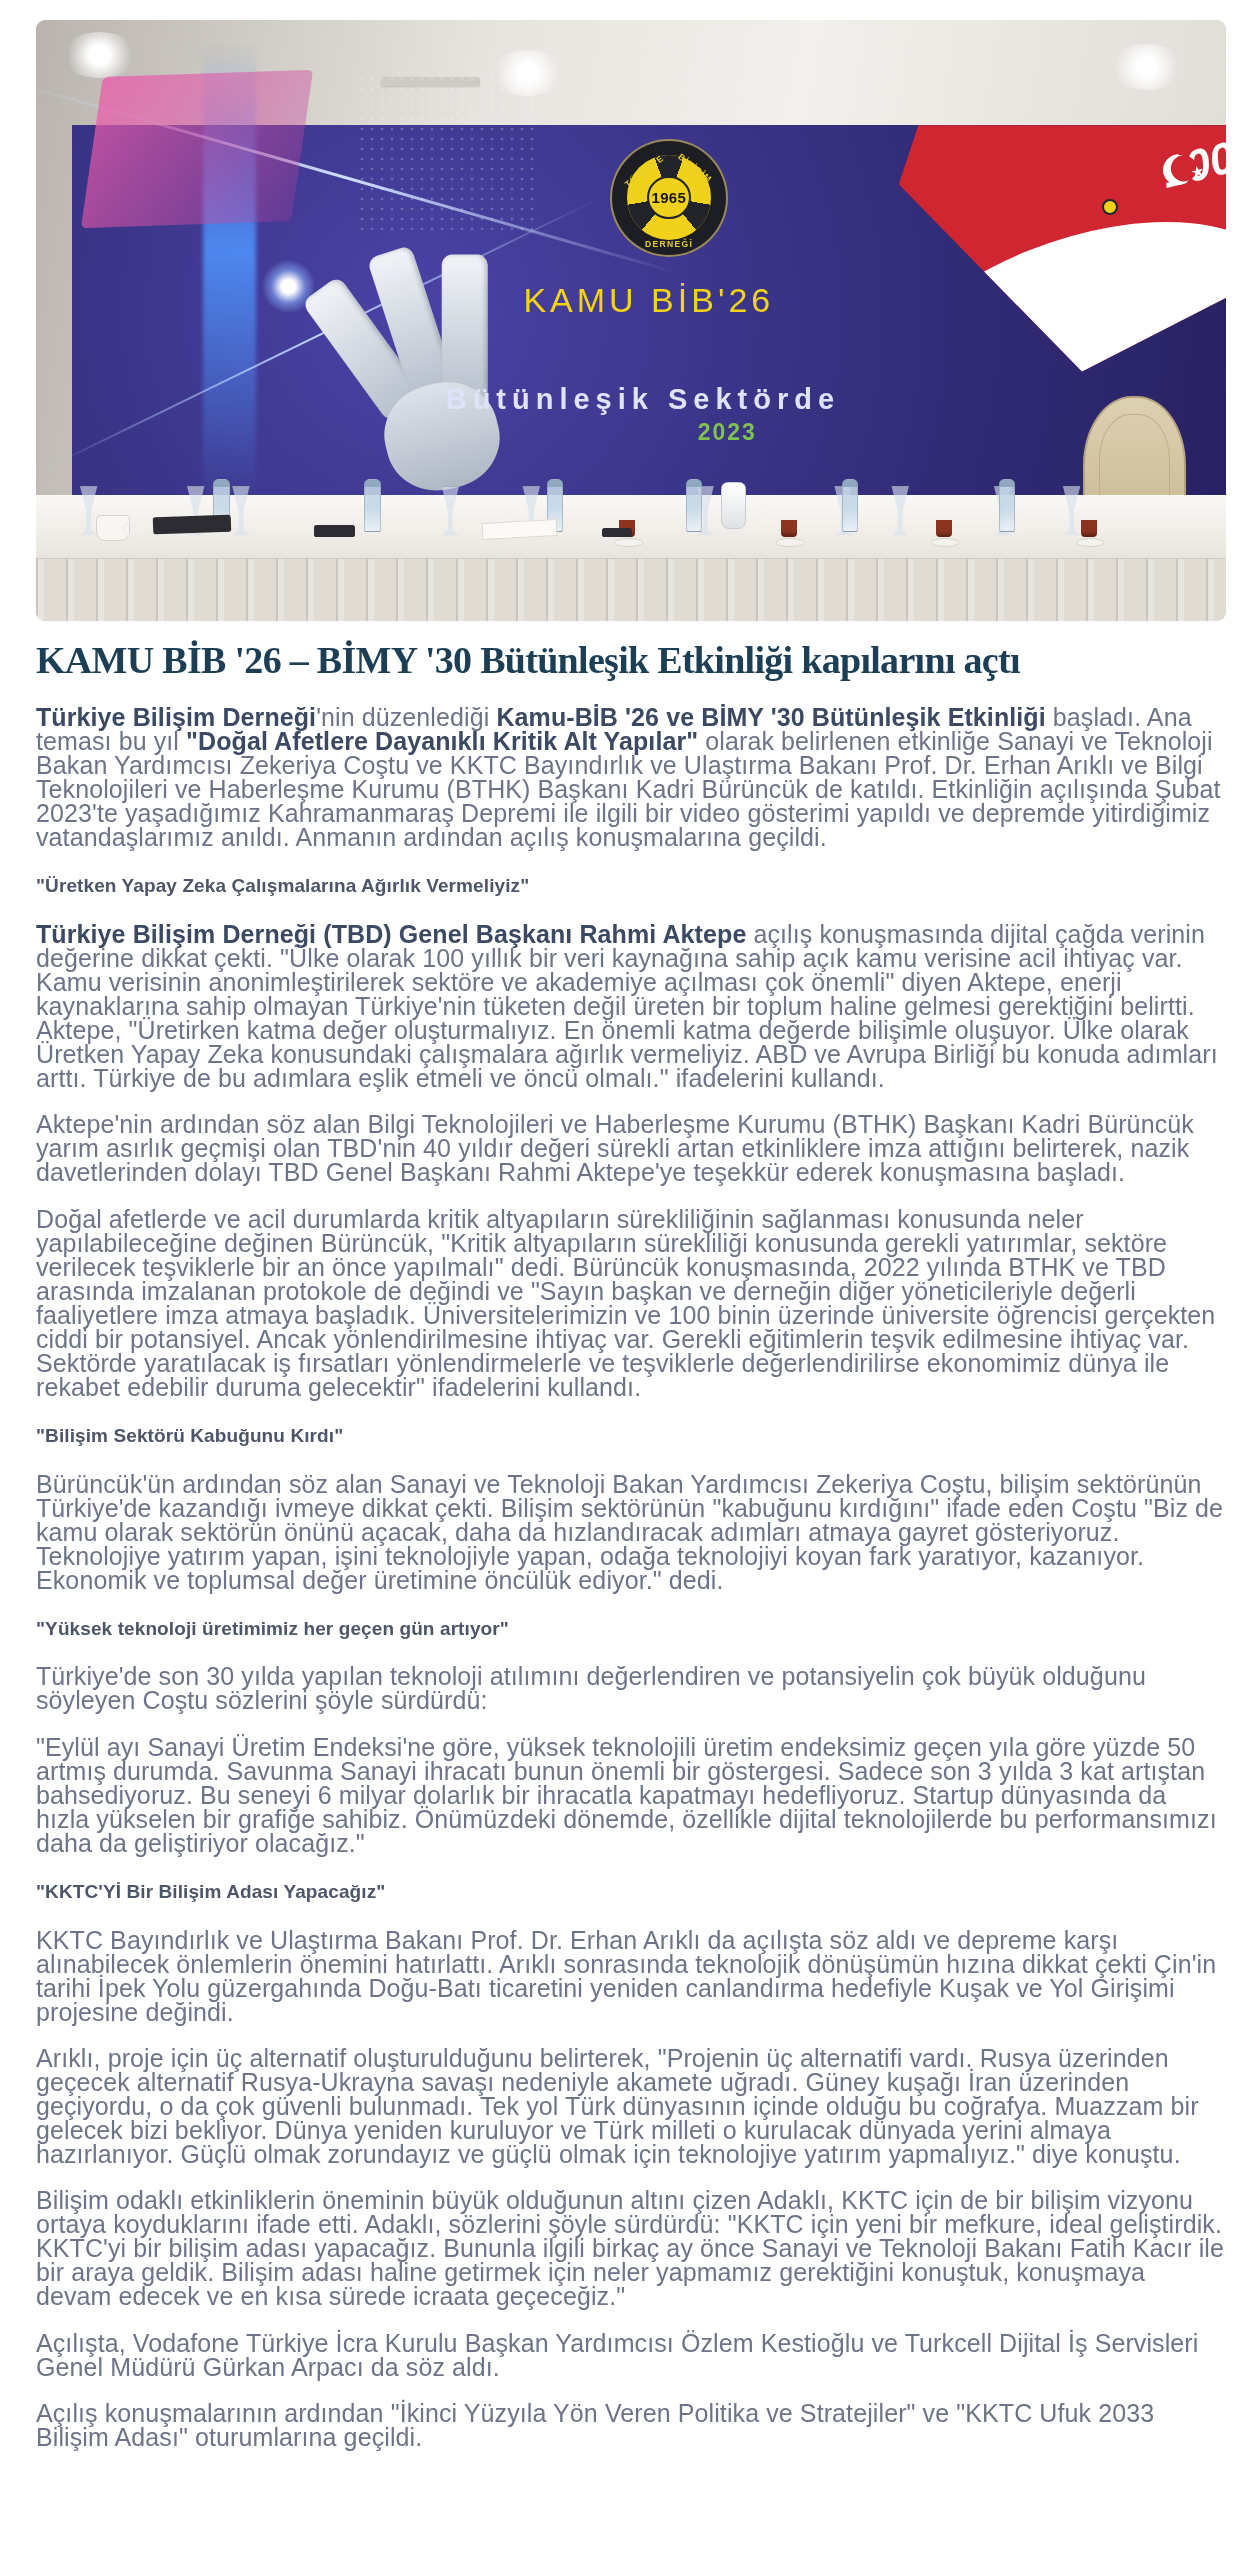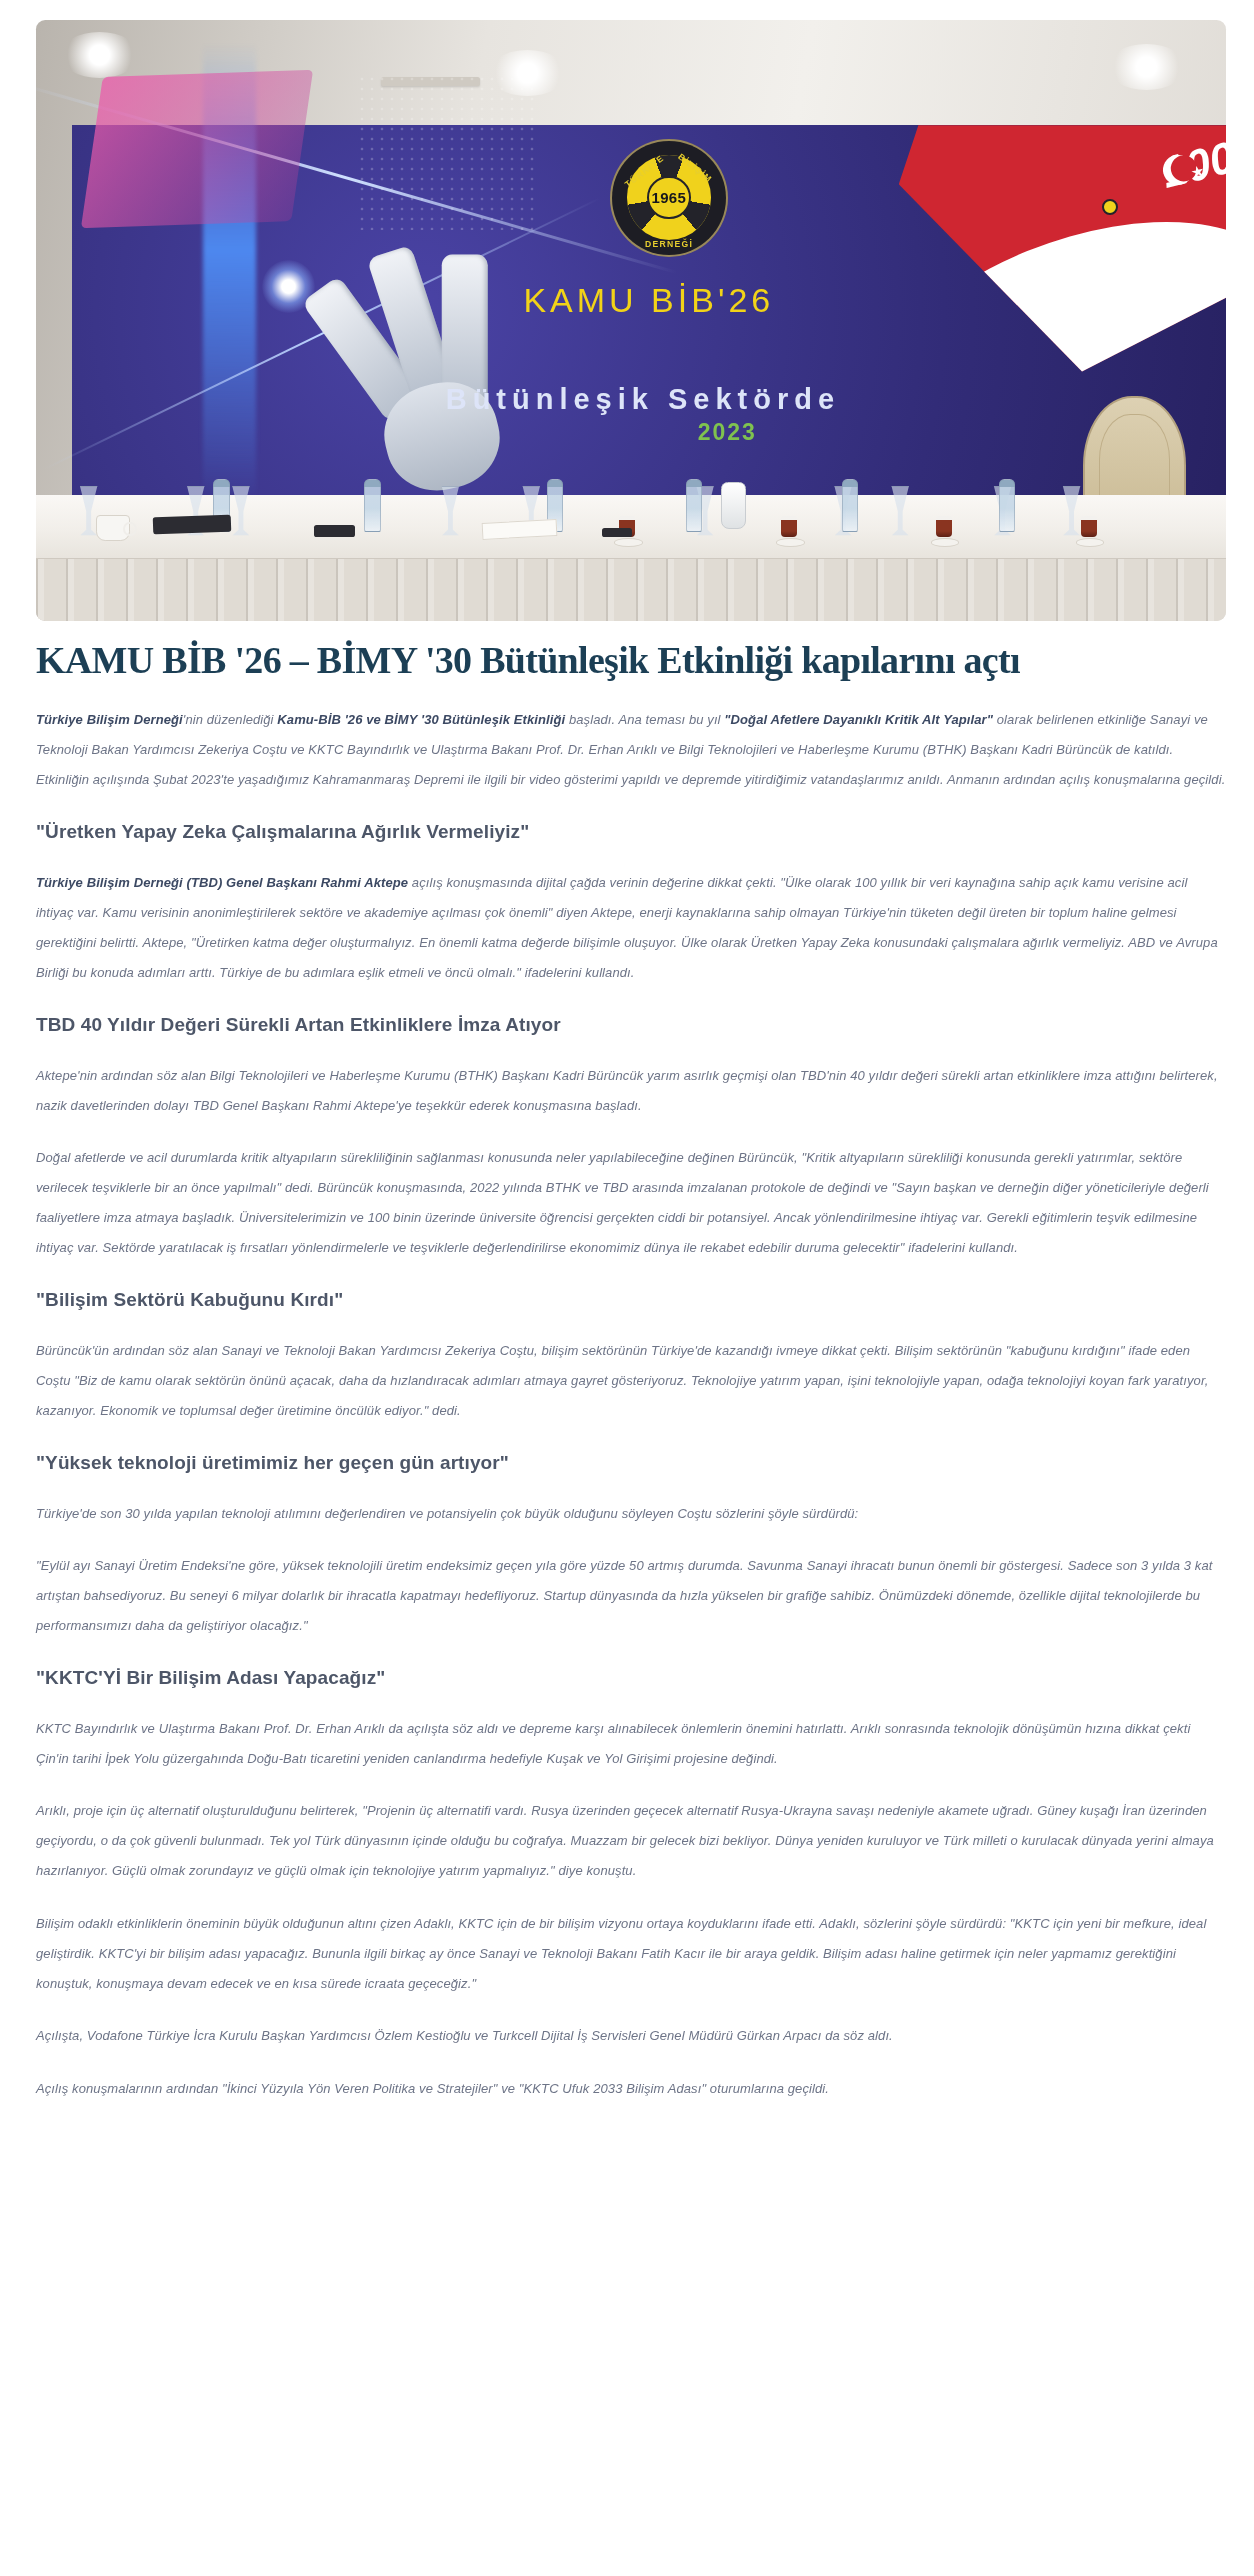--- a/index.html
+++ b/index.html
@@ -2,21 +2,21 @@
 <html lang="tr" style="font-size:10.6px"><head>
 <meta charset="utf-8">
 <style>
   html,body{margin:0;padding:0;width:1254px;height:2576px;overflow:hidden;background:#ffffff;
     font-family:"Liberation Sans",sans-serif;-webkit-font-smoothing:antialiased;position:relative;}
   
   .page{position:relative;width:1254px;height:2576px;}
   .content{padding:0 28px 0 36px;}
   h1.title{font-family:"Liberation Serif",serif;font-weight:700;color:#1c3f55;
     font-size:38px;line-height:1.18;letter-spacing:-0.7px;margin:17px 0 0;}
-  .blocks p{font-size:13px;line-height:30px;letter-spacing:0.1px;color:#6d7487;margin:22.4px 0 0;font-style:italic;}
+  .blocks p{font-size:25px;line-height:24px;letter-spacing:0.1px;color:#6d7487;margin:22.4px 0 0;}
   .blocks p .b{font-weight:700;color:#3c4963;}
   .blocks h3{font-size:19px;line-height:26.4px;letter-spacing:0.1px;color:#4d5668;font-weight:700;margin:24px 0 0;}
   
   .photo{position:relative;margin:20px 0 0;width:1190px;height:601px;border-radius:9.2px;overflow:hidden;
     background:linear-gradient(100deg,#b9b4ad,#e7e4df 35%,#f2f0ec 60%,#dedad4 100%);}
   .photo *{position:absolute;}
   .light{width:79px;height:46px;border-radius:50%;
     background:radial-gradient(circle,#ffffff 0 22%,rgba(255,255,255,0) 70%);}
   .vent{left:29%;top:9.5%;width:99px;height:9.2px;background:#cfcac2;border-radius:2.6px;box-shadow:0 1.3px 2px rgba(0,0,0,.12);}
   .backdrop{left:3%;top:17.5%;right:0;height:74%;z-index:1;
@@ -230,21 +230,20 @@
       <div class="item blackitem" style="left:9.8%;top:82.6%;width:78px;height:17px;transform:rotate(-2deg)"></div>
       <div class="item papers"></div>
       <div class="item carafe"></div>
     </div>
 
     <h1 class="title">KAMU BİB '26 – BİMY '30 Bütünleşik Etkinliği kapılarını açtı</h1>
     <div class="blocks" id="article-body">
         <p><span class="b">Türkiye Bilişim Derneği</span><span>'nin düzenlediği </span><span class="b">Kamu-BİB '26 ve BİMY '30 Bütünleşik Etkinliği</span><span> başladı. Ana teması bu yıl </span><span class="b">"Doğal Afetlere Dayanıklı Kritik Alt Yapılar"</span><span> olarak belirlenen etkinliğe Sanayi ve Teknoloji Bakan Yardımcısı Zekeriya Coştu ve KKTC Bayındırlık ve Ulaştırma Bakanı Prof. Dr. Erhan Arıklı ve Bilgi Teknolojileri ve Haberleşme Kurumu (BTHK) Başkanı Kadri Bürüncük de katıldı. Etkinliğin açılışında Şubat 2023'te yaşadığımız Kahramanmaraş Depremi ile ilgili bir video gösterimi yapıldı ve depremde yitirdiğimiz vatandaşlarımız anıldı. Anmanın ardından açılış konuşmalarına geçildi.</span></p>
         <h3>"Üretken Yapay Zeka Çalışmalarına Ağırlık Vermeliyiz"</h3>
         <p><span class="b">Türkiye Bilişim Derneği (TBD) Genel Başkanı Rahmi Aktepe</span><span> açılış konuşmasında dijital çağda verinin değerine dikkat çekti. "Ülke olarak 100 yıllık bir veri kaynağına sahip açık kamu verisine acil ihtiyaç var. Kamu verisinin anonimleştirilerek sektöre ve akademiye açılması çok önemli" diyen Aktepe, enerji kaynaklarına sahip olmayan Türkiye'nin tüketen değil üreten bir toplum haline gelmesi gerektiğini belirtti. Aktepe, "Üretirken katma değer oluşturmalıyız. En önemli katma değerde bilişimle oluşuyor. Ülke olarak Üretken Yapay Zeka konusundaki çalışmalara ağırlık vermeliyiz. ABD ve Avrupa Birliği bu konuda adımları arttı. Türkiye de bu adımlara eşlik etmeli ve öncü olmalı." ifadelerini kullandı.</span></p>
-        <h3>TBD 40 Yıldır Değeri Sürekli Artan Etkinliklere İmza Atıyor</h3>
         <p><span>Aktepe'nin ardından söz alan Bilgi Teknolojileri ve Haberleşme Kurumu (BTHK) Başkanı Kadri Bürüncük yarım asırlık geçmişi olan TBD'nin 40 yıldır değeri sürekli artan etkinliklere imza attığını belirterek, nazik davetlerinden dolayı TBD Genel Başkanı Rahmi Aktepe'ye teşekkür ederek konuşmasına başladı.</span></p>
         <p><span>Doğal afetlerde ve acil durumlarda kritik altyapıların sürekliliğinin sağlanması konusunda neler yapılabileceğine değinen Bürüncük, "Kritik altyapıların sürekliliği konusunda gerekli yatırımlar, sektöre verilecek teşviklerle bir an önce yapılmalı" dedi. Bürüncük konuşmasında, 2022 yılında BTHK ve TBD arasında imzalanan protokole de değindi ve "Sayın başkan ve derneğin diğer yöneticileriyle değerli faaliyetlere imza atmaya başladık. Üniversitelerimizin ve 100 binin üzerinde üniversite öğrencisi gerçekten ciddi bir potansiyel. Ancak yönlendirilmesine ihtiyaç var. Gerekli eğitimlerin teşvik edilmesine ihtiyaç var. Sektörde yaratılacak iş fırsatları yönlendirmelerle ve teşviklerle değerlendirilirse ekonomimiz dünya ile rekabet edebilir duruma gelecektir" ifadelerini kullandı.</span></p>
         <h3>"Bilişim Sektörü Kabuğunu Kırdı"</h3>
         <p><span>Bürüncük'ün ardından söz alan Sanayi ve Teknoloji Bakan Yardımcısı Zekeriya Coştu, bilişim sektörünün Türkiye'de kazandığı ivmeye dikkat çekti. Bilişim sektörünün "kabuğunu kırdığını" ifade eden Coştu "Biz de kamu olarak sektörün önünü açacak, daha da hızlandıracak adımları atmaya gayret gösteriyoruz. Teknolojiye yatırım yapan, işini teknolojiyle yapan, odağa teknolojiyi koyan fark yaratıyor, kazanıyor. Ekonomik ve toplumsal değer üretimine öncülük ediyor." dedi.</span></p>
         <h3>"Yüksek teknoloji üretimimiz her geçen gün artıyor"</h3>
         <p><span>Türkiye'de son 30 yılda yapılan teknoloji atılımını değerlendiren ve potansiyelin çok büyük olduğunu söyleyen Coştu sözlerini şöyle sürdürdü:</span></p>
         <p><span>"Eylül ayı Sanayi Üretim Endeksi'ne göre, yüksek teknolojili üretim endeksimiz geçen yıla göre yüzde 50 artmış durumda. Savunma Sanayi ihracatı bunun önemli bir göstergesi. Sadece son 3 yılda 3 kat artıştan bahsediyoruz. Bu seneyi 6 milyar dolarlık bir ihracatla kapatmayı hedefliyoruz. Startup dünyasında da hızla yükselen bir grafiğe sahibiz. Önümüzdeki dönemde, özellikle dijital teknolojilerde bu performansımızı daha da geliştiriyor olacağız."</span></p>
         <h3>"KKTC'Yİ Bir Bilişim Adası Yapacağız"</h3>
         <p><span>KKTC Bayındırlık ve Ulaştırma Bakanı Prof. Dr. Erhan Arıklı da açılışta söz aldı ve depreme karşı alınabilecek önlemlerin önemini hatırlattı. Arıklı sonrasında teknolojik dönüşümün hızına dikkat çekti Çin'in tarihi İpek Yolu güzergahında Doğu-Batı ticaretini yeniden canlandırma hedefiyle Kuşak ve Yol Girişimi projesine değindi.</span></p>
         <p><span>Arıklı, proje için üç alternatif oluşturulduğunu belirterek, "Projenin üç alternatifi vardı. Rusya üzerinden geçecek alternatif Rusya-Ukrayna savaşı nedeniyle akamete uğradı. Güney kuşağı İran üzerinden geçiyordu, o da çok güvenli bulunmadı. Tek yol Türk dünyasının içinde olduğu bu coğrafya. Muazzam bir gelecek bizi bekliyor. Dünya yeniden kuruluyor ve Türk milleti o kurulacak dünyada yerini almaya hazırlanıyor. Güçlü olmak zorundayız ve güçlü olmak için teknolojiye yatırım yapmalıyız." diye konuştu.</span></p>

